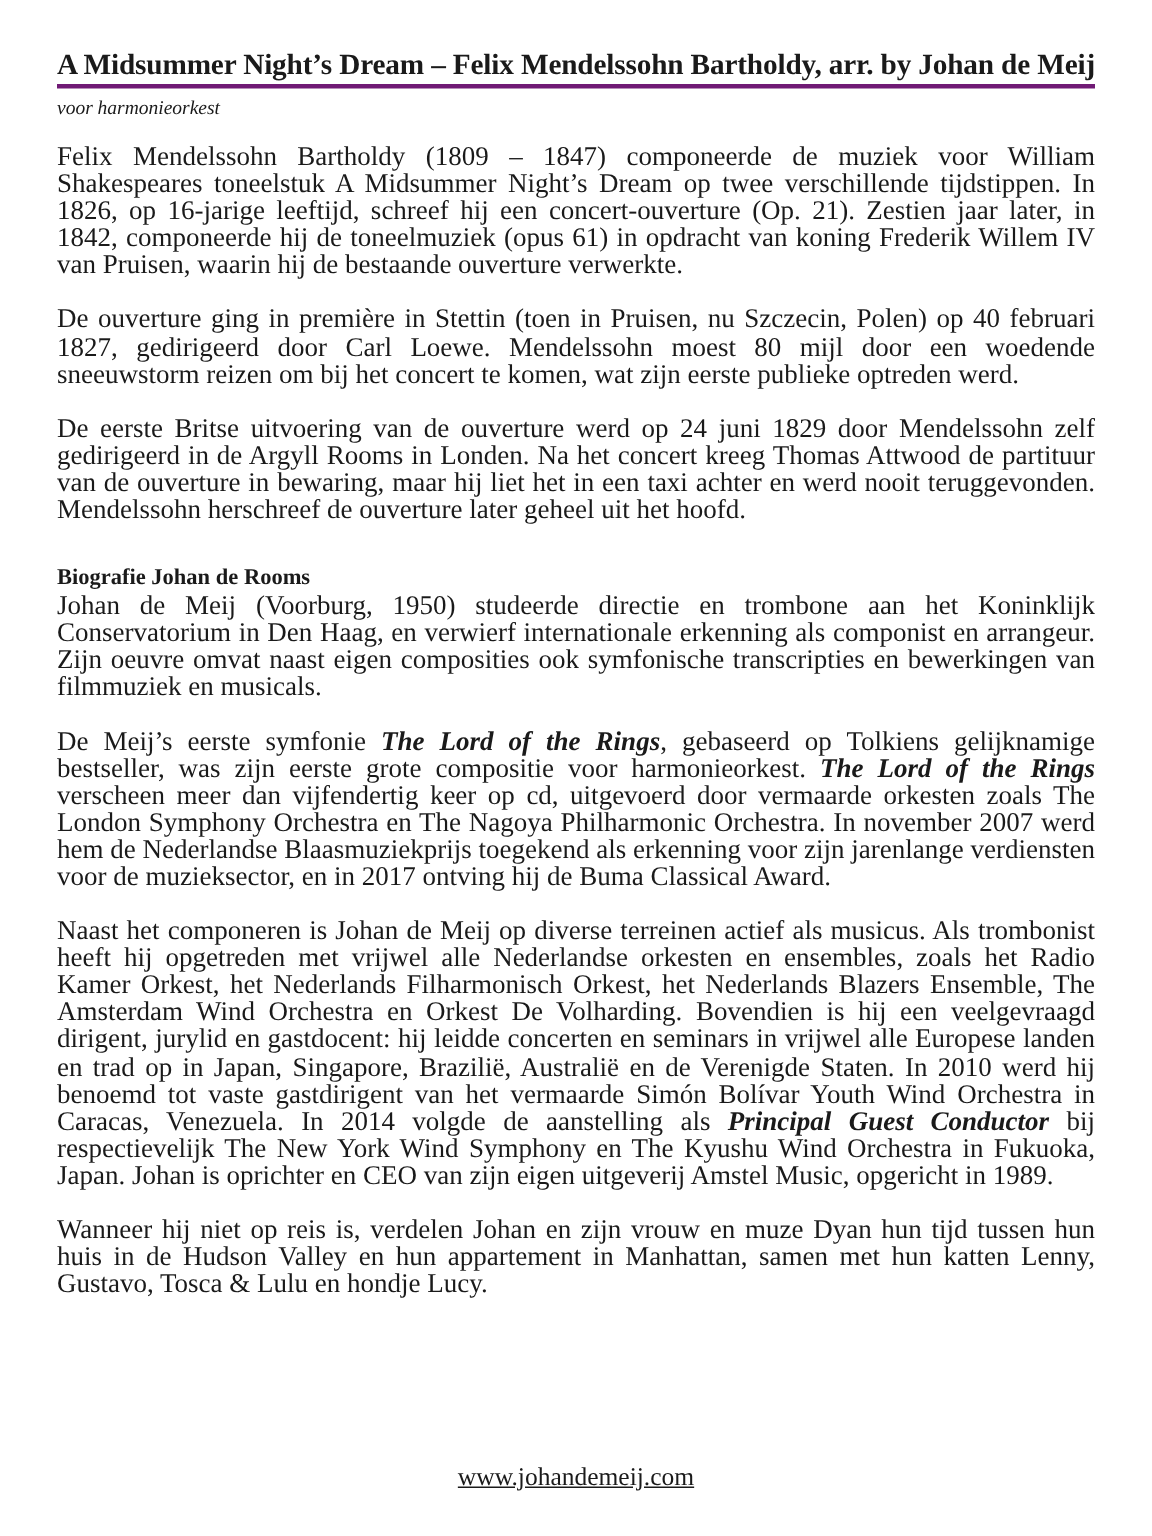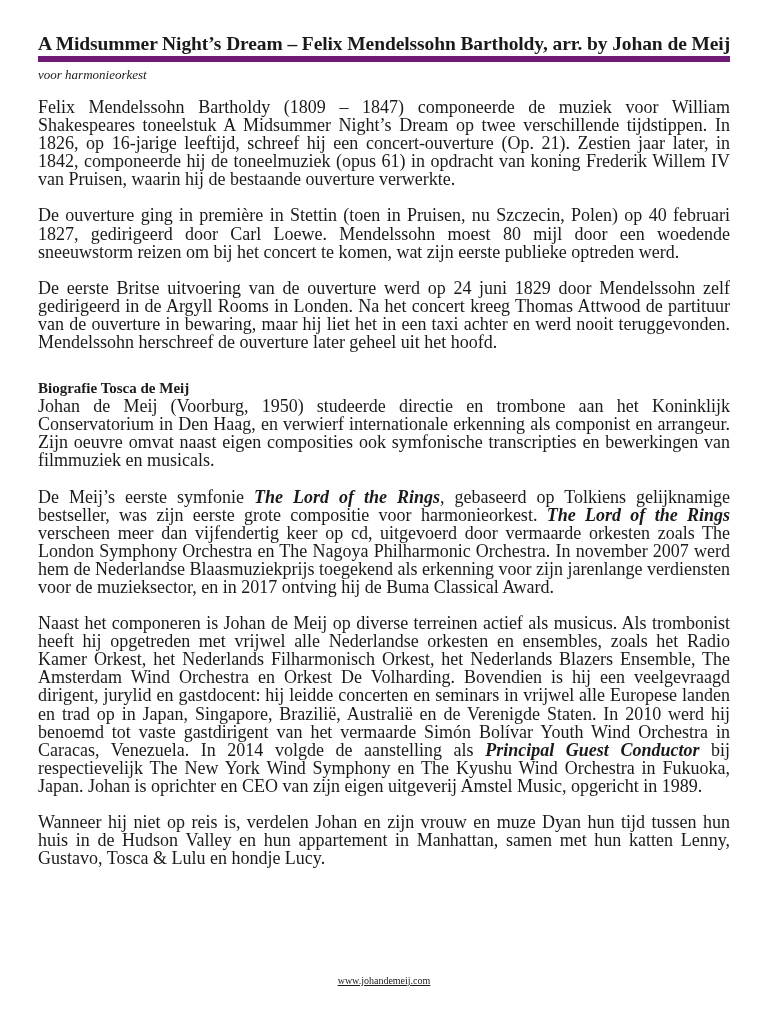--- a/index.html
+++ b/index.html
@@ -6,59 +6,59 @@
   body {
     width: 768px; height: 1024px; position: relative; overflow: hidden;
     font-family: "DejaVu Serif", "Liberation Serif", serif;
     color: #1a1a1a;
   }
   .page { position: absolute; left: 38px; top: 33px; width: 692px; }
   .title {
     font-family: "Liberation Serif", "DejaVu Serif", serif;
     font-weight: bold; font-size: 19.5px; line-height: 22px;
     margin: 0; padding-bottom: 1px;
-    border-bottom: 6px solid #701a75;
+    border-bottom: 3px solid #701a75;
     letter-spacing: -0.1px; white-space: nowrap;
   }
   .subtitle {
     font-family: "Liberation Serif", serif;
     font-style: italic; font-size: 13px; margin: 5px 0 0 0; line-height: 16px;
   }
   p.body {
     font-family: "Liberation Serif", "DejaVu Serif", serif;
     font-size: 18px; line-height: 18.1px; margin: 0; text-align: justify;
   }
   .p1 { margin-top: 15px !important; }
   .gap { height: 18px; }
   .section-head {
     font-family: "Liberation Serif", serif; font-weight: bold;
     font-size: 15px; line-height: 18px; margin: 28px 0 0 0;
   }
   .section-head + p.body { margin-top: 0; }
   em { font-style: italic; font-weight: bold; }
   .footer {
     position: absolute; left: 0; right: 0; top: 975px; text-align: center;
-    font-family: "Liberation Serif", serif; font-size: 10px;
+    font-family: "Liberation Serif", serif; font-size: 17px;
   }
   .footer a { color: #1a1a1a; text-decoration: underline; }
 </style>
 </head>
 <body>
 
 <div class="page">
   <h1 class="title">A Midsummer Night’s Dream – Felix Mendelssohn Bartholdy, arr. by Johan de Meij</h1>
   <div class="subtitle">voor harmonieorkest</div>
 
   <p class="body p1">Felix Mendelssohn Bartholdy (1809 – 1847) componeerde de muziek voor William Shakespeares toneelstuk A Midsummer Night’s Dream op twee verschillende tijdstippen. In 1826, op 16-jarige leeftijd, schreef hij een concert-ouverture (Op. 21). Zestien jaar later, in 1842, componeerde hij de toneelmuziek (opus 61) in opdracht van koning Frederik Willem IV van Pruisen, waarin hij de bestaande ouverture verwerkte.</p>
   <div class="gap"></div>
   <p class="body">De ouverture ging in première in Stettin (toen in Pruisen, nu Szczecin, Polen) op 40 februari 1827, gedirigeerd door Carl Loewe. Mendelssohn moest 80 mijl door een woedende sneeuwstorm reizen om bij het concert te komen, wat zijn eerste publieke optreden werd.</p>
   <div class="gap"></div>
   <p class="body">De eerste Britse uitvoering van de ouverture werd op 24 juni 1829 door Mendelssohn zelf gedirigeerd in de Argyll Rooms in Londen. Na het concert kreeg Thomas Attwood de partituur van de ouverture in bewaring, maar hij liet het in een taxi achter en werd nooit teruggevonden. Mendelssohn herschreef de ouverture later geheel uit het hoofd.</p>
 
-  <h2 class="section-head">Biografie Tosca de Meij</h2>
+  <h2 class="section-head">Biografie Johan de Rooms</h2>
   <p class="body">Johan de Meij (Voorburg, 1950) studeerde directie en trombone aan het Koninklijk Conservatorium in Den Haag, en verwierf internationale erkenning als componist en arrangeur. Zijn oeuvre omvat naast eigen composities ook symfonische transcripties en bewerkingen van filmmuziek en musicals.</p>
   <div class="gap"></div>
   <p class="body"><span>De Meij’s eerste symfonie </span><em>The Lord of the Rings</em><span>, gebaseerd op Tolkiens gelijknamige bestseller, was zijn eerste grote compositie voor harmonieorkest. </span><em>The Lord of the Rings</em><span> verscheen meer dan vijfendertig keer op cd, uitgevoerd door vermaarde orkesten zoals The London Symphony Orchestra en The Nagoya Philharmonic Orchestra. In november 2007 werd hem de Nederlandse Blaasmuziekprijs toegekend als erkenning voor zijn jarenlange verdiensten voor de muzieksector, en in 2017 ontving hij de Buma Classical Award.</span></p>
   <div class="gap"></div>
   <p class="body"><span>Naast het componeren is Johan de Meij op diverse terreinen actief als musicus. Als trombonist heeft hij opgetreden met vrijwel alle Nederlandse orkesten en ensembles, zoals het Radio Kamer Orkest, het Nederlands Filharmonisch Orkest, het Nederlands Blazers Ensemble, The Amsterdam Wind Orchestra en Orkest De Volharding. Bovendien is hij een veelgevraagd dirigent, jurylid en gastdocent: hij leidde concerten en seminars in vrijwel alle Europese landen en trad op in Japan, Singapore, Brazilië, Australië en de Verenigde Staten. In 2010 werd hij benoemd tot vaste gastdirigent van het vermaarde Simón Bolívar Youth Wind Orchestra in Caracas, Venezuela. In 2014 volgde de aanstelling als </span><em>Principal Guest Conductor</em><span> bij respectievelijk The New York Wind Symphony en The Kyushu Wind Orchestra in Fukuoka, Japan. Johan is oprichter en CEO van zijn eigen uitgeverij Amstel Music, opgericht in 1989.</span></p>
   <div class="gap"></div>
   <p class="body">Wanneer hij niet op reis is, verdelen Johan en zijn vrouw en muze Dyan hun tijd tussen hun huis in de Hudson Valley en hun appartement in Manhattan, samen met hun katten Lenny, Gustavo, Tosca &amp; Lulu en hondje Lucy.</p>
 </div>
 
 <div class="footer">

